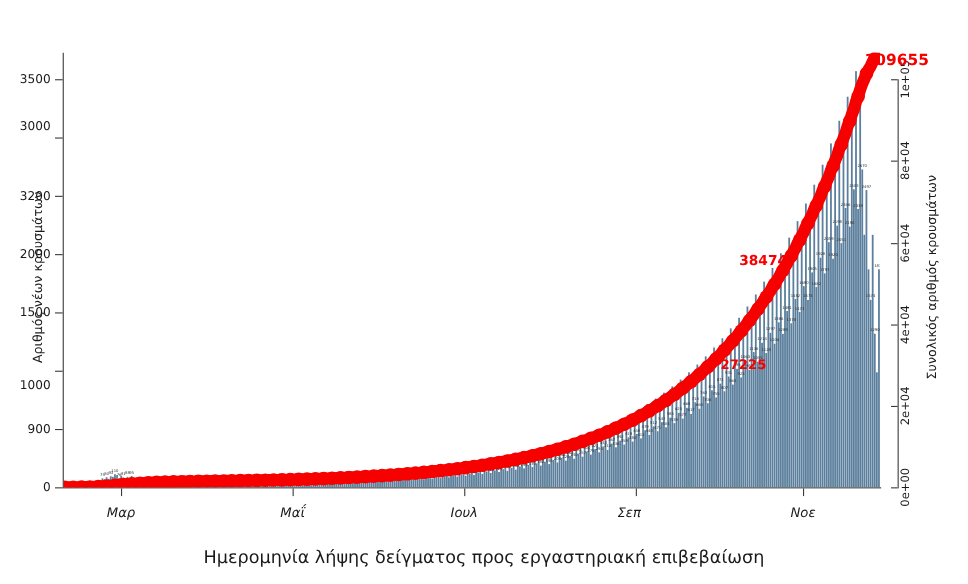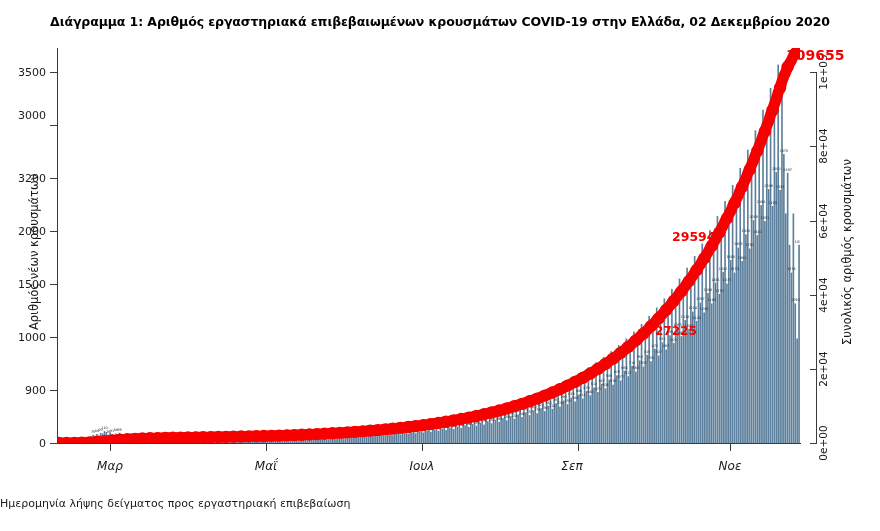--- a/index.html
+++ b/index.html
@@ -143,22 +143,22 @@
     font-size: 11.5px;
     color: #1a1a1a;
     transform: rotate(-90deg);
     white-space: nowrap;
   }
   #xlabel {
     position: absolute;
     left: 0;
     top: 497px;
     width: 880px;
-    text-align: left;
-    font-size: 11px;
+    text-align: center;
+    font-size: 16px;
     color: #1a1a1a;
     white-space: nowrap;
   }
   
   .cum-annotation {
     position: absolute;
     color: #f60000;
     font-weight: bold;
     white-space: nowrap;
   }
@@ -177,40 +177,39 @@
     left: 655px;
     top: 324px;
     text-align: right;
   }
 </style>
 </head>
 <body>
 
 <div id="figure">
 
-  <div id="chart-title">Διάγραμμα 1: Αριθμός εργαστηριακά επιβεβαιωμένων κρουσμάτων COVID-19 στην Ελλάδα, 02 Δεκεμβρίου 2020</div>
 
   <div class="axis-line" id="left-spine"></div>
   <div class="axis-line" id="bottom-spine"></div>
 
   <div class="tick-mark y-tick-mark" style="top:72px"></div>
   <div class="tick-mark y-tick-mark" style="top:125px"></div>
   <div class="tick-mark y-tick-mark" style="top:178px"></div>
   <div class="tick-mark y-tick-mark" style="top:231px"></div>
   <div class="tick-mark y-tick-mark" style="top:284px"></div>
   <div class="tick-mark y-tick-mark" style="top:337px"></div>
   <div class="tick-mark y-tick-mark" style="top:390px"></div>
   <div class="tick-mark y-tick-mark" style="top:443px"></div>
 
   <div class="y-tick-label" style="top:72px">3500</div>
   <div class="y-tick-label" style="top:115px">3000</div>
   <div class="y-tick-label" style="top:178px">3200</div>
   <div class="y-tick-label" style="top:231px">2000</div>
   <div class="y-tick-label" style="top:284px">1500</div>
-  <div class="y-tick-label" style="top:337px">1000</div>
+  <div class="y-tick-label" style="top:350px">1000</div>
   <div class="y-tick-label" style="top:390px">900</div>
   <div class="y-tick-label" style="top:443px">0</div>
 
   <div id="ylabel-left">Αριθμός νέων κρουσμάτων</div>
 
   <div id="right-spine"></div>
   <div class="r-tick-mark" style="top:72px"></div>
   <div class="r-tick-mark" style="top:146px"></div>
   <div class="r-tick-mark" style="top:221px"></div>
   <div class="r-tick-mark" style="top:295px"></div>
@@ -858,16 +857,16 @@
           <circle cx="706.89" cy="83.31" r="6.2" fill="#f60000"></circle>
           <circle cx="714.48" cy="62.25" r="6.2" fill="#f60000"></circle>
           <circle cx="722.07" cy="39.79" r="6.2" fill="#f60000"></circle>
           <circle cx="729.66" cy="18.99" r="6.2" fill="#f60000"></circle>
           <circle cx="737.26" cy="5.53" r="6.2" fill="#f60000"></circle>
         </g>
     </svg>
   </div>
 
   <div class="cum-annotation" id="annot-end">109655</div>
-  <div class="cum-annotation" id="annot-mid">29594</div>
+  <div class="cum-annotation" id="annot-mid">38474</div>
   <div class="cum-annotation" id="annot-low">27225</div>
 
 </div>
 
 </body></html>

